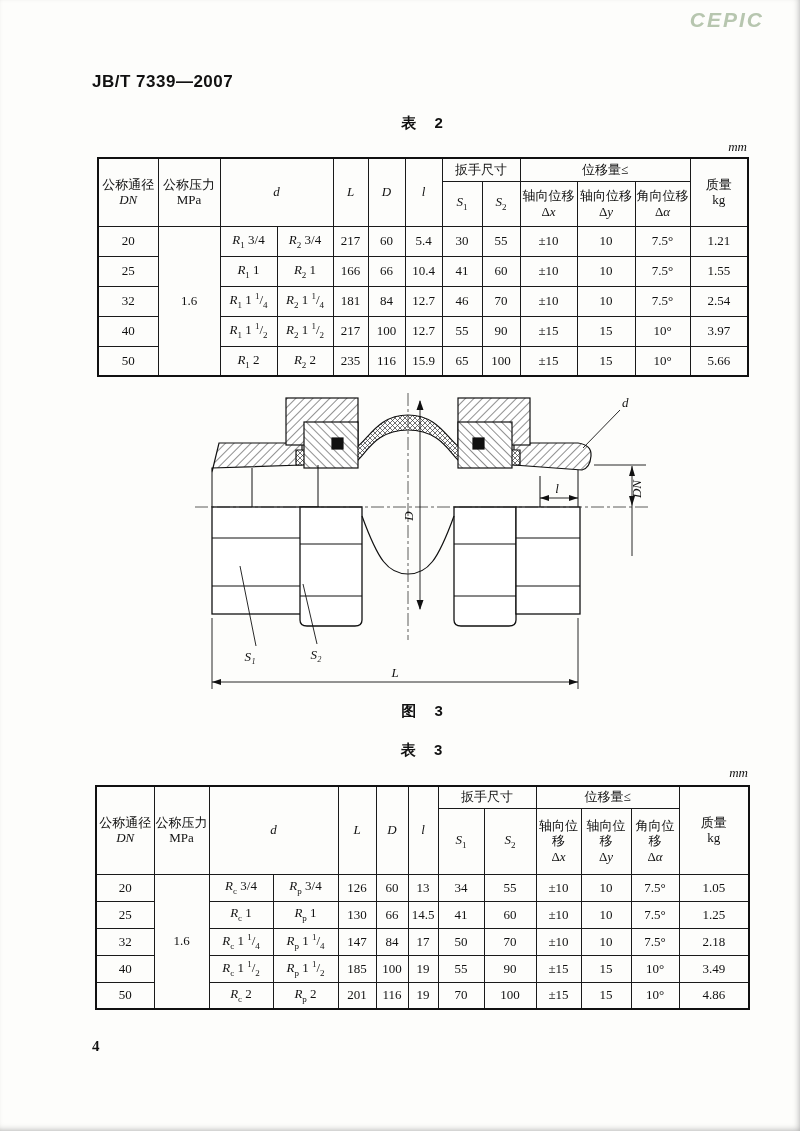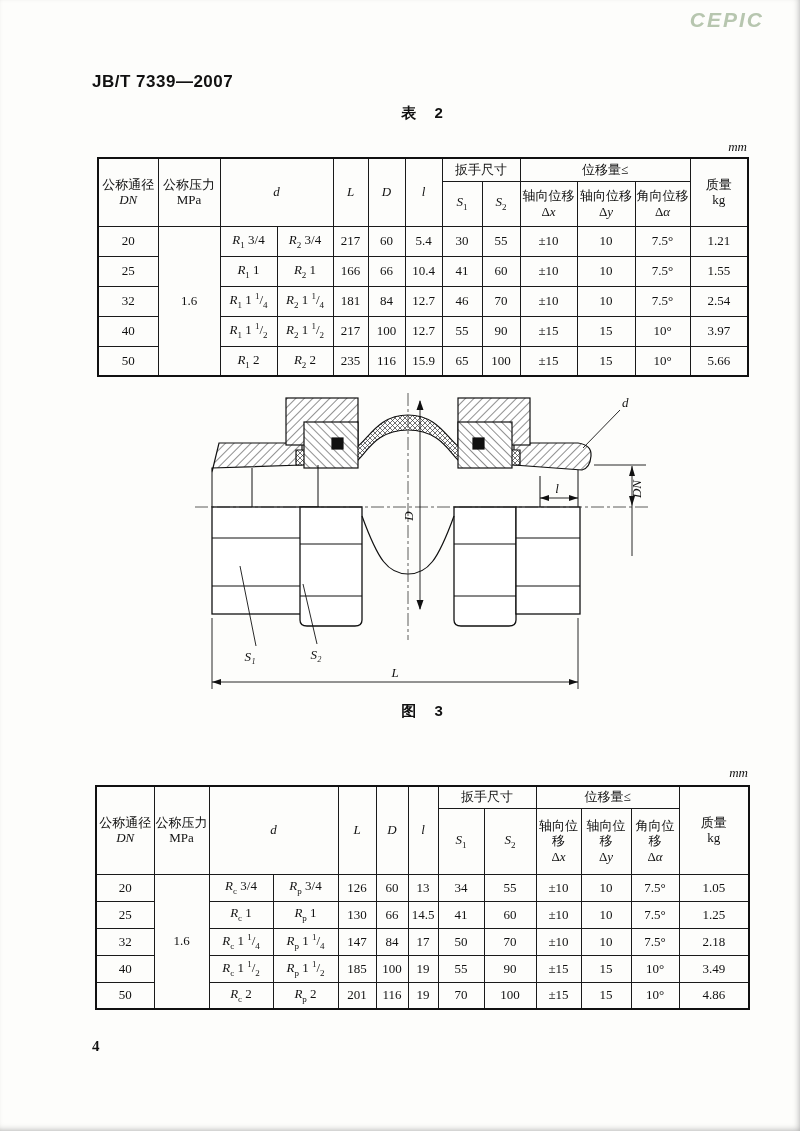--- a/index.html
+++ b/index.html
@@ -30,21 +30,21 @@
   .figure{position:absolute;left:0;top:388px;}
 </style>
 </head>
 <body>
 
 <div class="page">
 
   <div class="watermark">CEPIC</div>
   <div class="std-number">JB/T 7339—2007</div>
 
-  <div class="caption" style="left:97px;top:104px;width:650px;">表 2</div>
+  <div class="caption" style="left:97px;top:114px;width:650px;">表 2</div>
   <div class="unit" style="left:97px;top:139px;width:650px;">mm</div>
 
   <table class="stdtable t2">
     <colgroup>
       <col style="width:60px">
         <col style="width:62px">
         <col style="width:57px">
         <col style="width:56px">
       <col style="width:35px">
         <col style="width:37px">
@@ -241,20 +241,21 @@
     <text x="413" y="128" transform="rotate(-90 413 128)" text-anchor="middle">D</text>
     <text x="557" y="105" text-anchor="middle">l</text>
     <text x="641" y="101" transform="rotate(-90 641 101)" text-anchor="middle" font-size="12">DN</text>
     <text x="395" y="289" text-anchor="middle">L</text>
     <text x="250" y="273" text-anchor="middle">S₁</text>
     <text x="316" y="271" text-anchor="middle">S₂</text>
   </svg>
 
   <div class="caption" style="left:97px;top:702px;width:650px;">图 3</div>
 
+  <div class="caption" style="left:95px;top:741px;width:653px;">表 3</div>
   <div class="unit" style="left:95px;top:765px;width:653px;">mm</div>
 
   <table class="stdtable t3">
     <colgroup>
       <col style="width:58px">
         <col style="width:55px">
         <col style="width:64px">
         <col style="width:65px">
       <col style="width:38px">
         <col style="width:32px">

